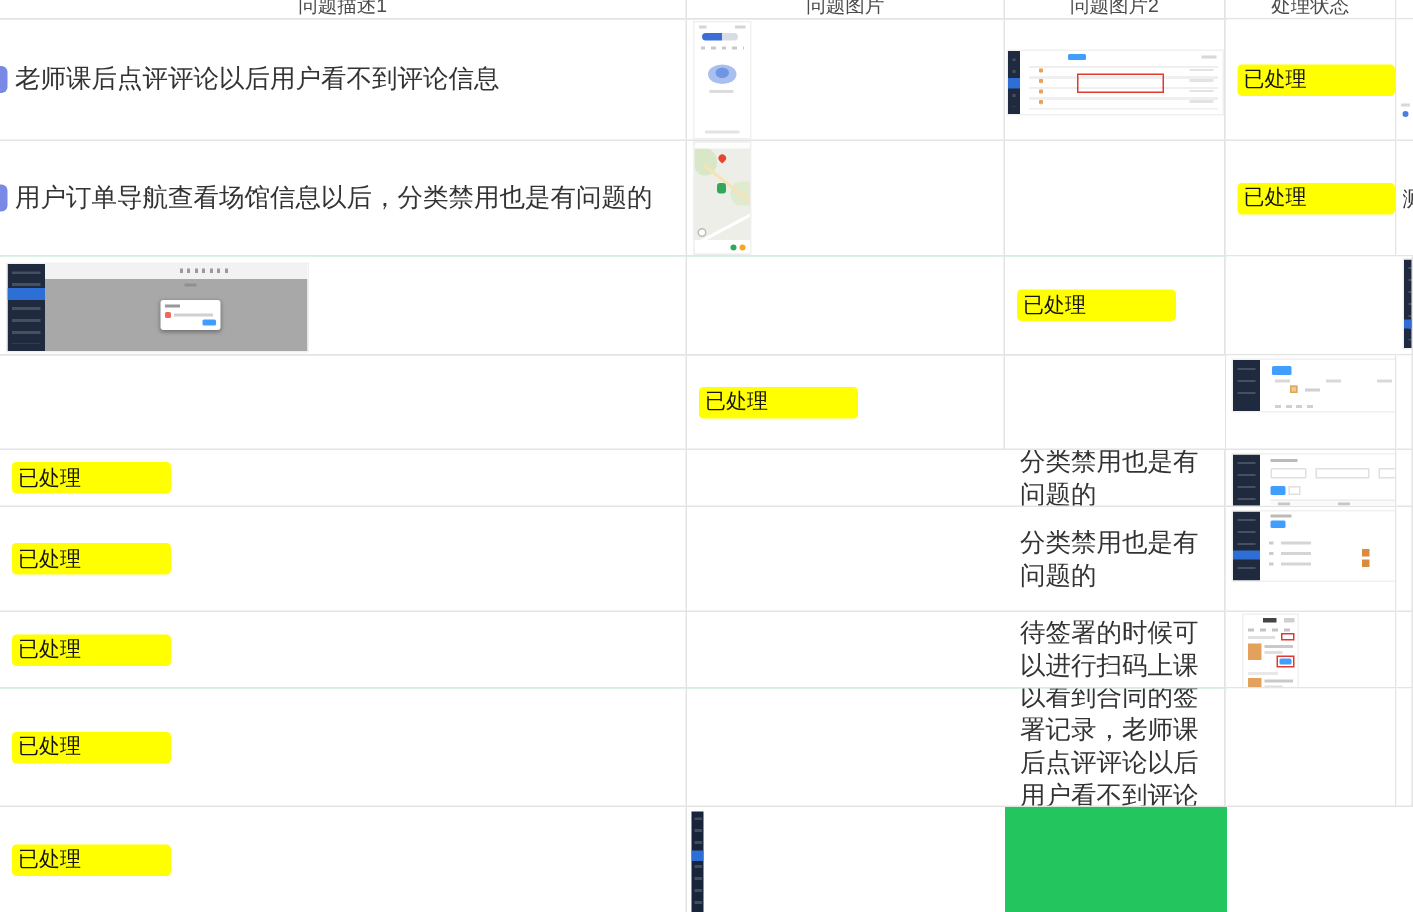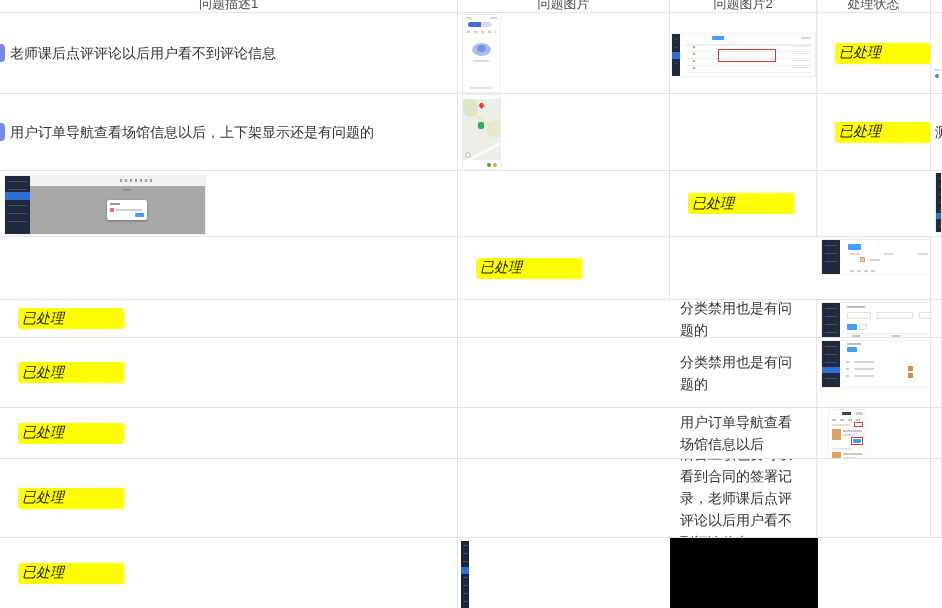--- a/index.html
+++ b/index.html
@@ -1,30 +1,30 @@
 <!DOCTYPE html>
 <html><head>
 <meta charset="utf-8">
 <style>
   html,body{margin:0;padding:0;background:#fff;overflow:hidden;}
   .sheet{
-    position:relative;width:818px;height:608px;background:#000000;
+    position:relative;width:818px;height:608px;background:#22c55e;
     display:grid;
     grid-template-columns:458px 212px 147px 114px 11px;
     grid-template-rows:13px 81px 77px 66px 63px 38px 70px 51px 79px 71px;
     font-family:"Liberation Sans","DejaVu Sans",sans-serif;
   }
   .cell{position:relative;box-sizing:border-box;border-right:1px solid #e4e4e4;border-bottom:1px solid #e4e4e4;overflow:hidden;background:#fff;}
   .c5{border-right:none;}
   .head{display:flex;justify-content:center;color:#4c4c4c;font-size:13px;overflow:hidden;}
   .head span{display:block;margin-top:-4px;line-height:16px;white-space:nowrap;}
-  .desc{display:flex;align-items:center;padding:0 14px 0 10px;font-size:14px;color:#333;line-height:22px;}
+  .desc{display:flex;align-items:center;padding:0 14px 0 10px;font-size:17px;color:#333;line-height:22px;}
   .marker{position:absolute;left:-4px;top:50%;transform:translateY(-50%);width:9px;height:18px;border-radius:4px;background:#7b89e6;}
   .statuscell{display:flex;align-items:center;}
-  .hl{margin-left:18px;width:106px;height:21px;background:#ffff00;border-radius:3px;font-size:14px;color:#141414;display:flex;align-items:center;padding-left:4px;box-sizing:border-box;font-style:italic;}
+  .hl{margin-left:8px;width:106px;height:21px;background:#ffff00;border-radius:3px;font-size:14px;color:#141414;display:flex;align-items:center;padding-left:4px;box-sizing:border-box;}
   
   .thumb{position:absolute;background:#fff;overflow:hidden;box-shadow:0 0 0 1px rgba(0,0,0,.06);}
   .thumb i,.thumb b{position:absolute;display:block;}
   .sb{position:absolute;left:0;top:0;bottom:0;background:#1f2a3e;}
   .sbtex{position:absolute;left:3px;right:3px;top:5px;bottom:5px;background:repeating-linear-gradient(to bottom,rgba(255,255,255,.18) 0 1.5px,transparent 1.5px 8px);}
   .sba{position:absolute;left:0;right:0;background:#2e6fd6;}
   .rl{position:absolute;height:2px;background:#e0392f;transform-origin:left center;border-radius:1px;}
   .rb{position:absolute;border:1px solid #e0392f;box-sizing:border-box;}
   .bb{position:absolute;background:#409eff;border-radius:1px;}
   .gl{position:absolute;background:#d5d5d5;}
@@ -83,21 +83,21 @@
   <div class="cell c4 statuscell">
     <span class="hl">已处理</span>
   </div>
   <div class="cell c5">
     <div class="gl" style="position:absolute;left:3px;top:56px;width:6px;height:2px;background:#d9d9d9;"></div>
     <div style="position:absolute;left:4px;top:61px;width:4px;height:4px;border-radius:50%;background:#4a7fe0;"></div>
   </div>
 
   <div class="cell c1 desc">
     <span class="marker"></span>
-    <span>用户订单导航查看场馆信息以后，上下架显示还是有问题的</span>
+    <span>用户订单导航查看场馆信息以后，分类禁用也是有问题的</span>
   </div>
   <div class="cell c2">
     <div class="thumb" style="left:5px;top:1px;width:37px;height:74px;background:#edeee7;">
       <i style="left:0;top:4px;width:15px;height:18px;background:#d9e7c9;border-radius:0 50% 50% 40%;"></i>
       <i style="right:0;top:26px;width:13px;height:16px;background:#dfeacf;border-radius:50% 0 0 50%;"></i>
       <i style="left:-4px;bottom:16px;width:50px;height:2px;background:#fff;transform:rotate(-28deg);"></i>
       <i style="left:6px;top:14px;width:40px;height:2px;background:#f6e3b2;transform:rotate(38deg);transform-origin:left;"></i>
       <i style="left:16px;top:8px;width:5px;height:5px;background:#e7452f;border-radius:50% 50% 50% 0;transform:rotate(-45deg);"></i>
       <i style="left:15px;top:27px;width:6px;height:7px;background:#2faa5a;border-radius:2px;"></i>
       <i style="left:0;top:0;right:0;height:4px;background:rgba(255,255,255,.85);"></i>
@@ -244,21 +244,21 @@
       <i style="right:8px;top:34px;width:16px;height:2px;background:#9cc3f7;"></i>
     </div>
   </div>
   <div class="cell c3"></div>
   <div class="cell c4 statuscell">
     <span class="hl">已处理</span>
   </div>
   <div class="cell c5"></div>
 
   <div class="cell c1 desc">
-    <span>用户订单导航查看场馆信息以后</span>
+    <span>待签署的时候可以进行扫码上课</span>
   </div>
   <div class="cell c2">
     <div class="thumb" style="left:12px;top:2px;width:36px;height:76px;">
       <i style="left:13px;top:2px;width:9px;height:3px;background:#444;"></i>
       <i class="gl" style="right:2px;top:2px;width:7px;height:3px;background:#d0d0d0;"></i>
       <i style="left:3px;top:9px;right:3px;height:2px;background:repeating-linear-gradient(to right,#c4c4c4 0 4px,transparent 4px 8px);"></i>
       <i class="gl" style="left:3px;top:14px;width:18px;height:2px;background:#e0e0e0;"></i>
       <i class="rb" style="right:2px;top:12px;width:9px;height:5px;"></i>
       <i style="left:3px;top:19px;width:9px;height:11px;background:#e2a25e;"></i>
       <i class="gl" style="left:14px;top:20px;width:19px;height:2px;background:#c9c9c9;"></i>

